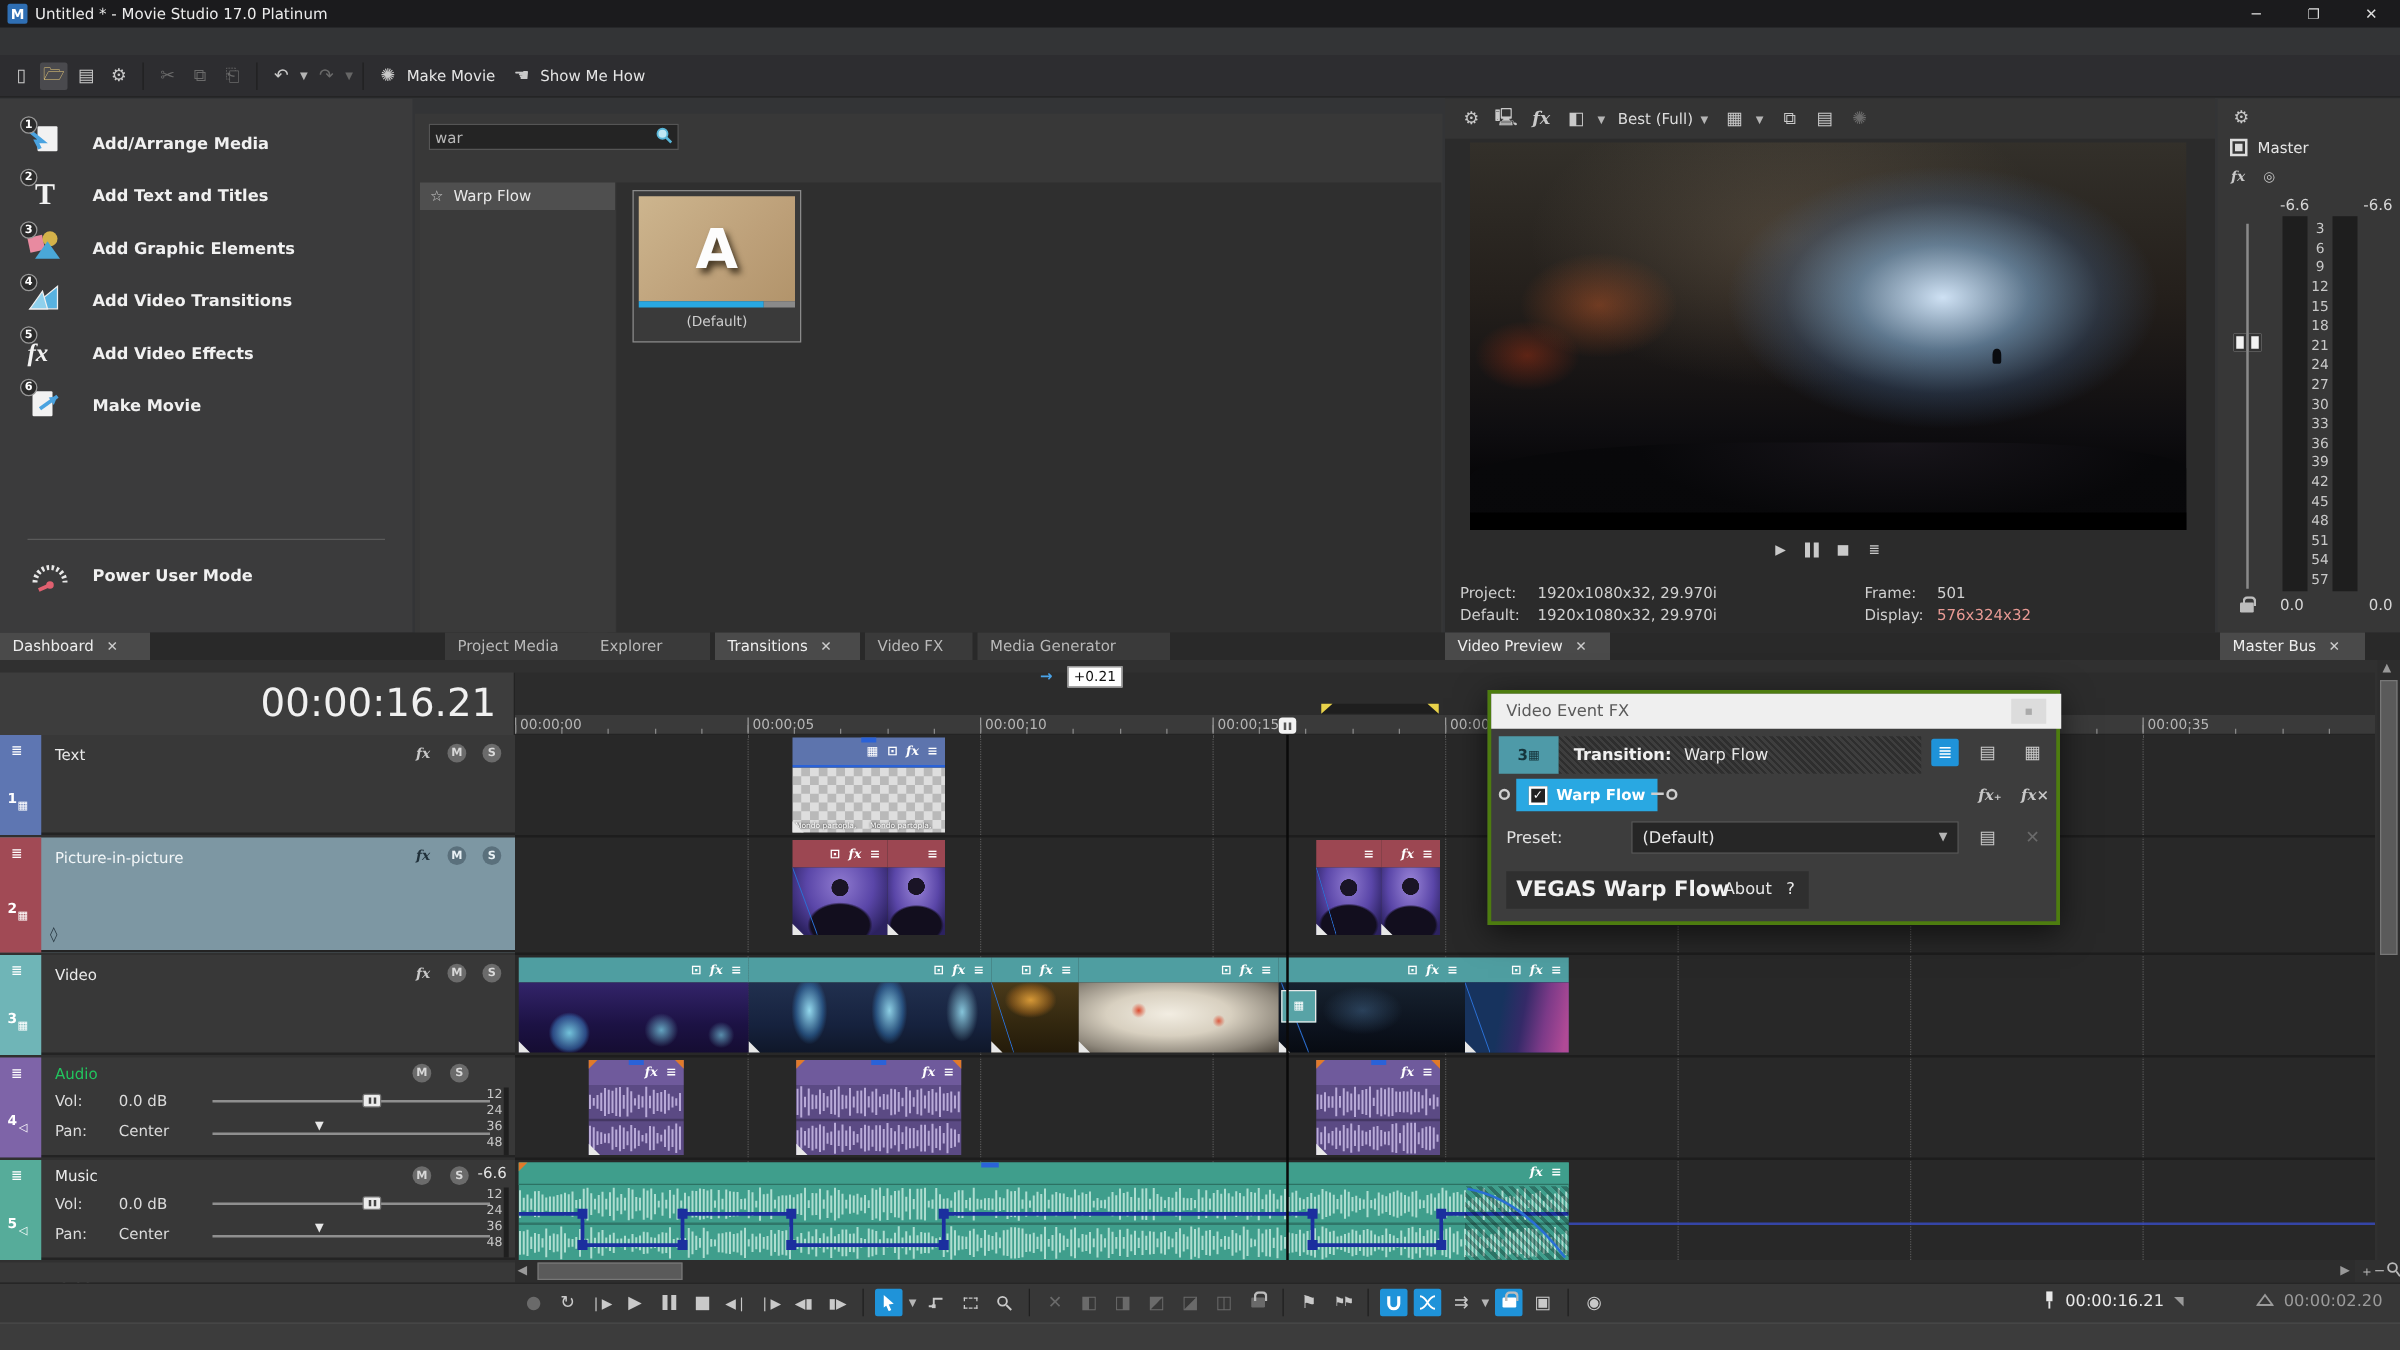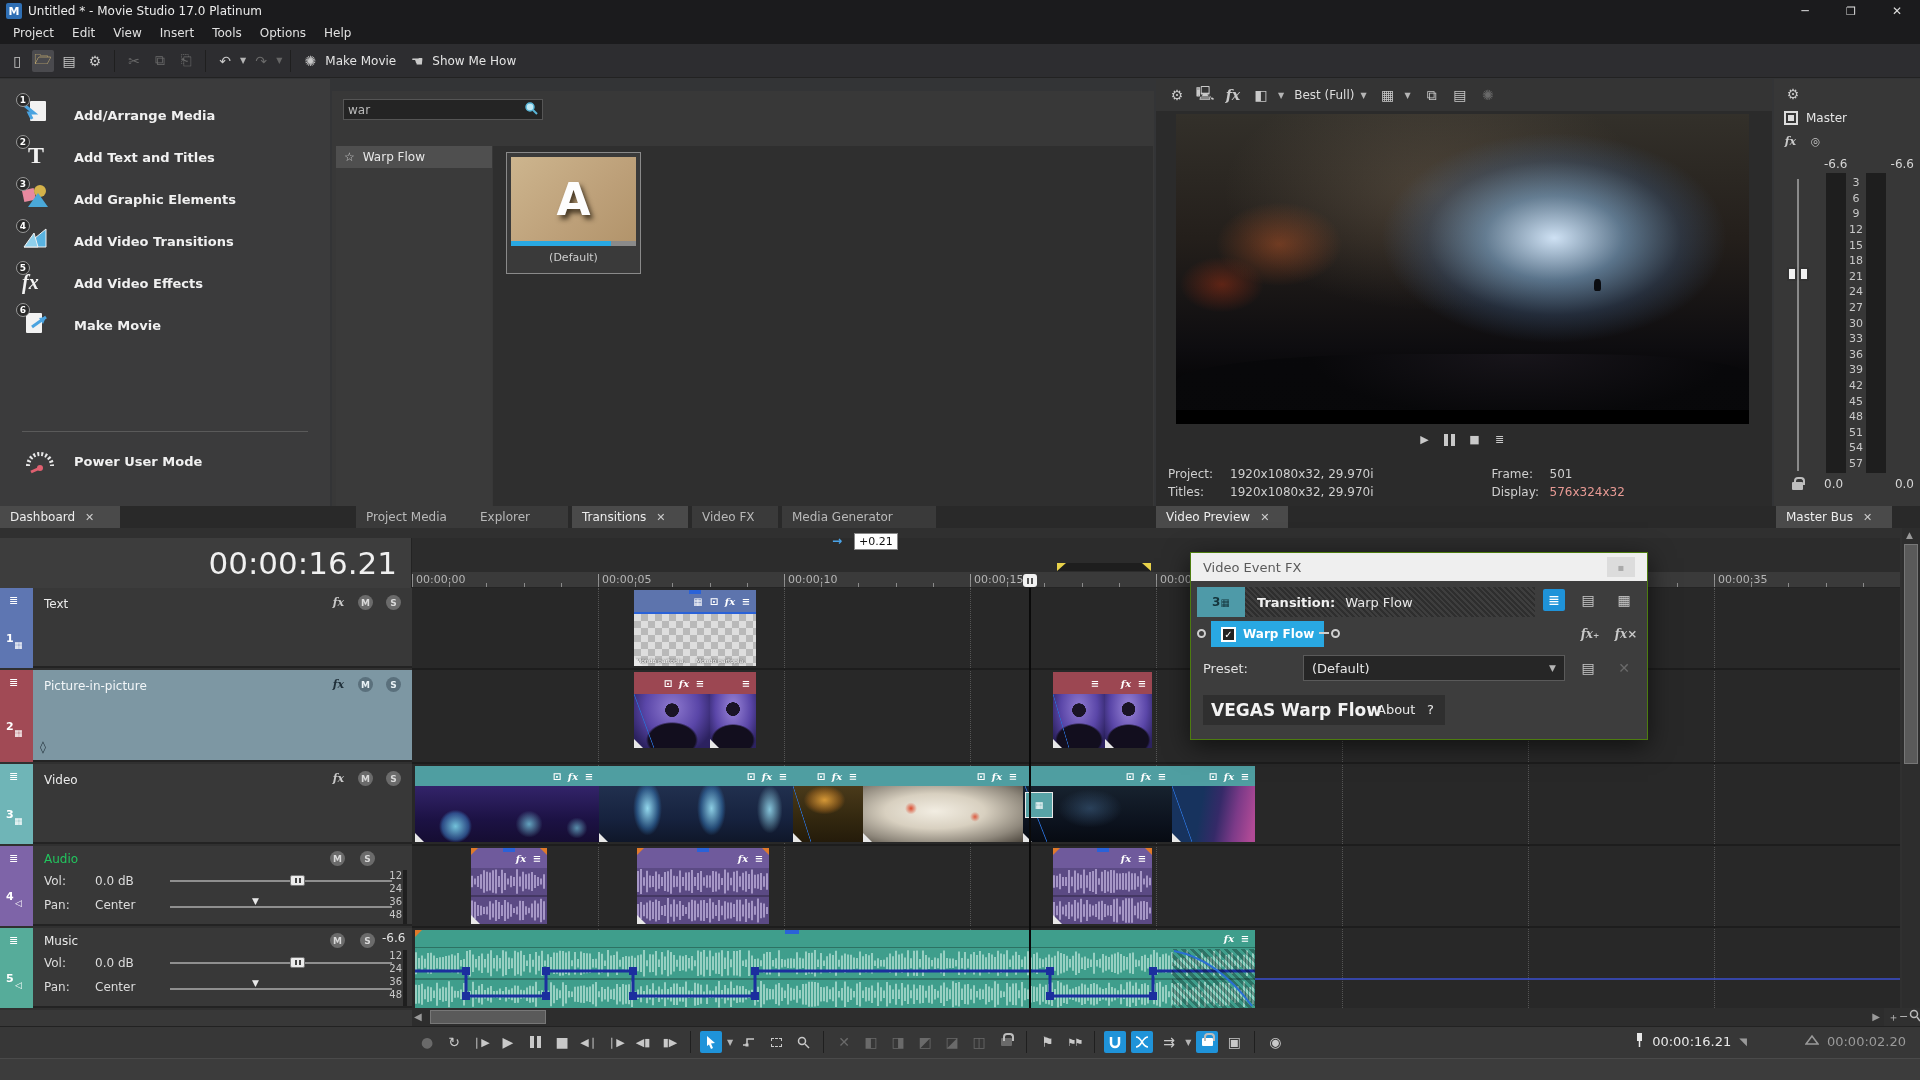--- a/index.html
+++ b/index.html
@@ -48,29 +48,20 @@
   <div class="abs" style="left:0;top:0;width:1920px;height:22px;background:#1b1b1d;display:flex;align-items:center;">
     <span class="abs" style="left:6px;top:3px;width:16px;height:16px;background:#2f6fb4;color:#fff;font-size:11px;font-weight:bold;display:flex;align-items:center;justify-content:center;border-radius:2px;">M</span>
     <span style="margin-left:28px;font-size:12px;color:#ececec;">Untitled * - Movie Studio 17.0 Platinum</span>
     <div class="abs" style="right:0;top:0;height:22px;display:flex;">
       <span style="width:46px;display:flex;align-items:center;justify-content:center;color:#ddd;">─</span>
       <span style="width:46px;display:flex;align-items:center;justify-content:center;color:#ddd;font-size:11px;">❐</span>
       <span style="width:46px;display:flex;align-items:center;justify-content:center;color:#ddd;">✕</span>
     </div>
   </div>
 
-  <div class="abs" style="left:0;top:22px;width:1920px;height:22px;background:#1b1b1d;display:flex;align-items:center;padding-left:4px;">
-    <span class="menu-item">Project</span>
-    <span class="menu-item">Edit</span>
-    <span class="menu-item">View</span>
-    <span class="menu-item">Insert</span>
-    <span class="menu-item">Tools</span>
-    <span class="menu-item">Options</span>
-    <span class="menu-item">Help</span>
-  </div>
 
   <div class="abs" style="left:0;top:44px;width:1920px;height:34px;background:#2d2d30;border-bottom:1px solid #222;display:flex;align-items:center;gap:4px;padding-left:6px;">
     <span class="ic">▯</span>
     <span class="ic" style="background:#4a4a4e;border-radius:2px;color:#e8c97a;">🗁</span>
     <span class="ic">▤</span>
     <span class="ic">⚙</span>
     <span class="tb-sep"></span>
     <span class="ic dis">✂</span>
     <span class="ic dis">⧉</span>
     <span class="ic dis">⎗</span>
@@ -218,21 +209,21 @@
     </div>
 
     <div class="abs" style="left:12px;top:386px;width:600px;font-size:12px;color:#cfcfcf;line-height:18px;">
       <div style="display:flex;">
         <span style="width:62px;">Project:</span>
         <span>1920x1080x32, 29.970i</span>
         <span style="margin-left:118px;width:58px;">Frame:</span>
         <span>501</span>
       </div>
       <div style="display:flex;">
-        <span style="width:62px;">Titles:</span>
+        <span style="width:62px;">Default:</span>
         <span>1920x1080x32, 29.970i</span>
         <span style="margin-left:118px;width:58px;">Display:</span>
         <span style="color:#e89a94;">576x324x32</span>
       </div>
     </div>
   </div>
 
   <div class="abs" style="left:1774px;top:79px;width:146px;height:427px;background:#373737;">
     <span class="ic" style="position:absolute;left:8px;top:4px;">⚙</span>
     <div class="abs" style="left:10px;top:32px;display:flex;align-items:center;gap:8px;">
@@ -817,21 +808,21 @@
       <span style="color:#9a9a9a;font-size:10px;margin-right:50px;">◥</span>
       <span><svg width="14" height="12">
             <path d="M1 10 L7 2 L13 10 Z M4 10 H10" fill="none" stroke="#9a9a9a" stroke-width="1.5"></path>
           </svg></span>
       <span style="color:#9a9a9a;font-size:13px;">00:00:02.20</span>
     </div>
   </div>
 
   <div class="abs" style="left:0;top:1058px;width:1920px;height:22px;background:#3c3c3c;border-top:1px solid #4a4a4a;"></div>
 
-  <div class="abs" style="left:1190px;top:552px;width:458px;height:188px;background:#3d3d3d;border:1px solid #4d7c0f;box-shadow:0 6px 24px rgba(0,0,0,.6);z-index:50;text-align:right;">
+  <div class="abs" style="left:1190px;top:552px;width:458px;height:188px;background:#3d3d3d;border:3px solid #4d7c0f;box-shadow:0 6px 24px rgba(0,0,0,.6);z-index:50;text-align:right;">
     <div class="abs" style="left:0;top:0;width:456px;height:28px;background:#efefef;display:flex;align-items:center;padding:0 12px;">
       <span style="color:#5a5a5a;font-size:13px;">Video Event FX</span>
       <span style="margin-left:auto;width:28px;height:20px;background:#dcdcdc;display:flex;align-items:center;justify-content:center;color:#aaa;font-size:10px;">▪</span>
     </div>
 
     <div class="abs" style="left:6px;top:34px;width:48px;height:30px;background:#4e9aa8;display:flex;align-items:center;justify-content:center;color:#15353c;font-weight:bold;">
         <span>3</span>
         <span style="font-size:10px;">▦</span>
       </div>
     <div class="abs" style="left:54px;top:34px;width:290px;height:30px;background:repeating-linear-gradient(45deg,#2e2e2e 0 2px,#3e3e3e 2px 4px);display:flex;align-items:center;gap:10px;padding-left:12px;">

